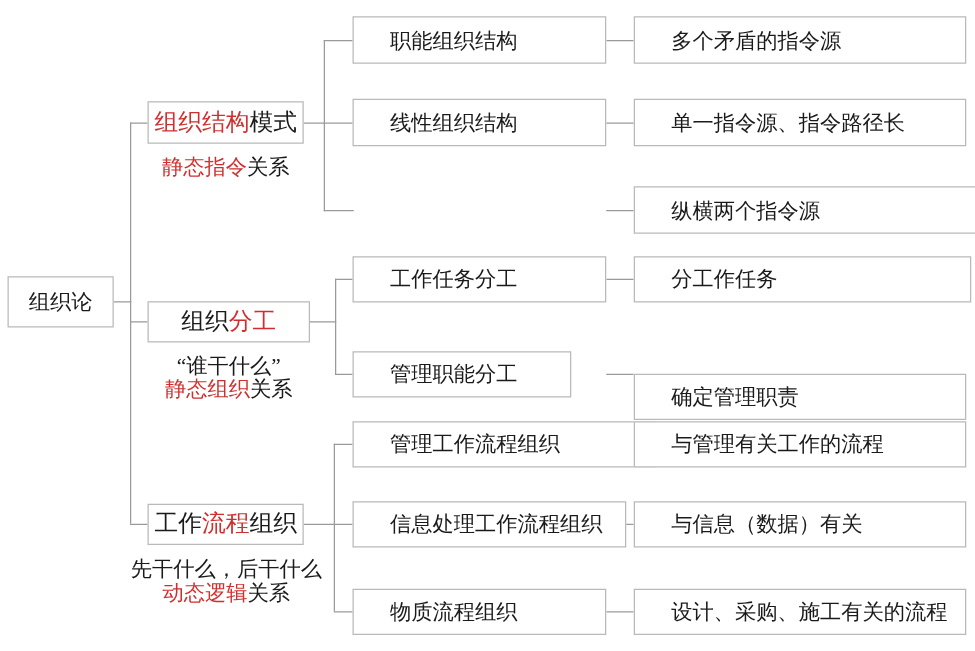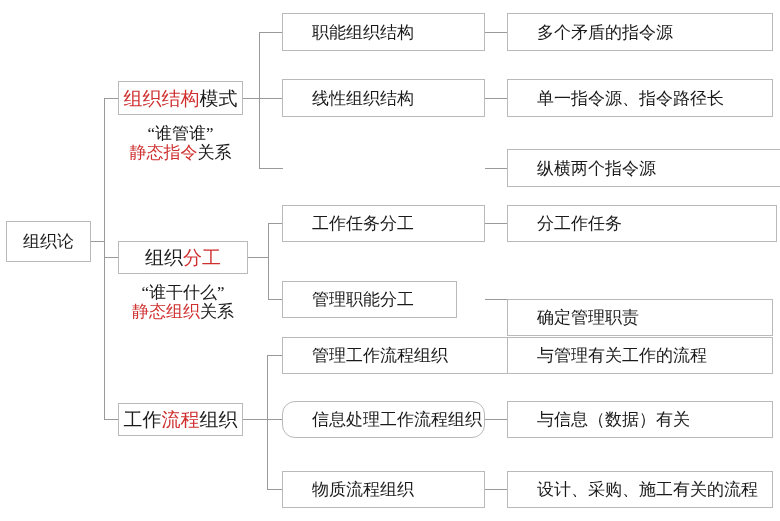--- a/index.html
+++ b/index.html
@@ -99,21 +99,20 @@
   <div class="box center root t-serif" style="left:6px;top:221px;width:85px;height:41px;">
     <span>组织论</span>
   </div>
 
   <div class="box center lvl2 t-serif" style="left:118px;top:81px;width:125px;height:34px;">
     <span>
       <span class="red">组织结构</span><span>模式</span>
     </span>
   </div>
   <div class="cap t-serif" style="left:118px;top:124px;width:125px;">
-    <span class="ln">“谁管谁”</span>
     <span class="ln">
       <span class="red">静态指令</span><span>关系</span>
     </span>
   </div>
 
   <div class="box leftpad mid t-sans" style="left:282px;top:13px;width:203px;height:38px;">
     <span>职能组织结构</span>
   </div>
   <div class="box leftpad right t-serif" style="left:507px;top:13px;width:266px;height:38px;">
     <span>多个矛盾的指令源</span>
@@ -154,29 +153,35 @@
   </div>
   <div class="box leftpad right t-serif" style="left:507px;top:299px;width:266px;height:37px;">
     <span>确定管理职责</span>
   </div>
 
   <div class="box center lvl2 t-serif" style="left:118px;top:403px;width:125px;height:33px;">
     <span>
       <span>工作</span><span class="red">流程</span><span>组织</span>
     </span>
   </div>
+  <div class="cap t-serif" style="left:96px;top:446px;width:170px;">
+    <span class="ln">先干什么，后干什么</span>
+    <span class="ln">
+      <span class="red">动态逻辑</span><span>关系</span>
+    </span>
+  </div>
 
   <div class="box leftpad mid t-sans" style="left:282px;top:337px;width:243px;height:37px;">
     <span>管理工作流程组织</span>
   </div>
   <div class="box leftpad right t-serif" style="left:507px;top:337px;width:266px;height:37px;">
     <span>与管理有关工作的流程</span>
   </div>
 
-  <div class="box leftpad mid t-sans" style="left:282px;top:401px;width:203px;height:37px;border-radius:13px;">
+  <div class="box leftpad mid t-sans" style="left:282px;top:401px;width:219px;height:37px;">
     <span>信息处理工作流程组织</span>
   </div>
   <div class="box leftpad right t-serif" style="left:507px;top:401px;width:266px;height:37px;">
     <span>与信息（数据）有关</span>
   </div>
 
   <div class="box leftpad mid t-sans" style="left:282px;top:471px;width:203px;height:37px;">
     <span>物质流程组织</span>
   </div>
   <div class="box leftpad right t-serif" style="left:507px;top:471px;width:266px;height:37px;">

